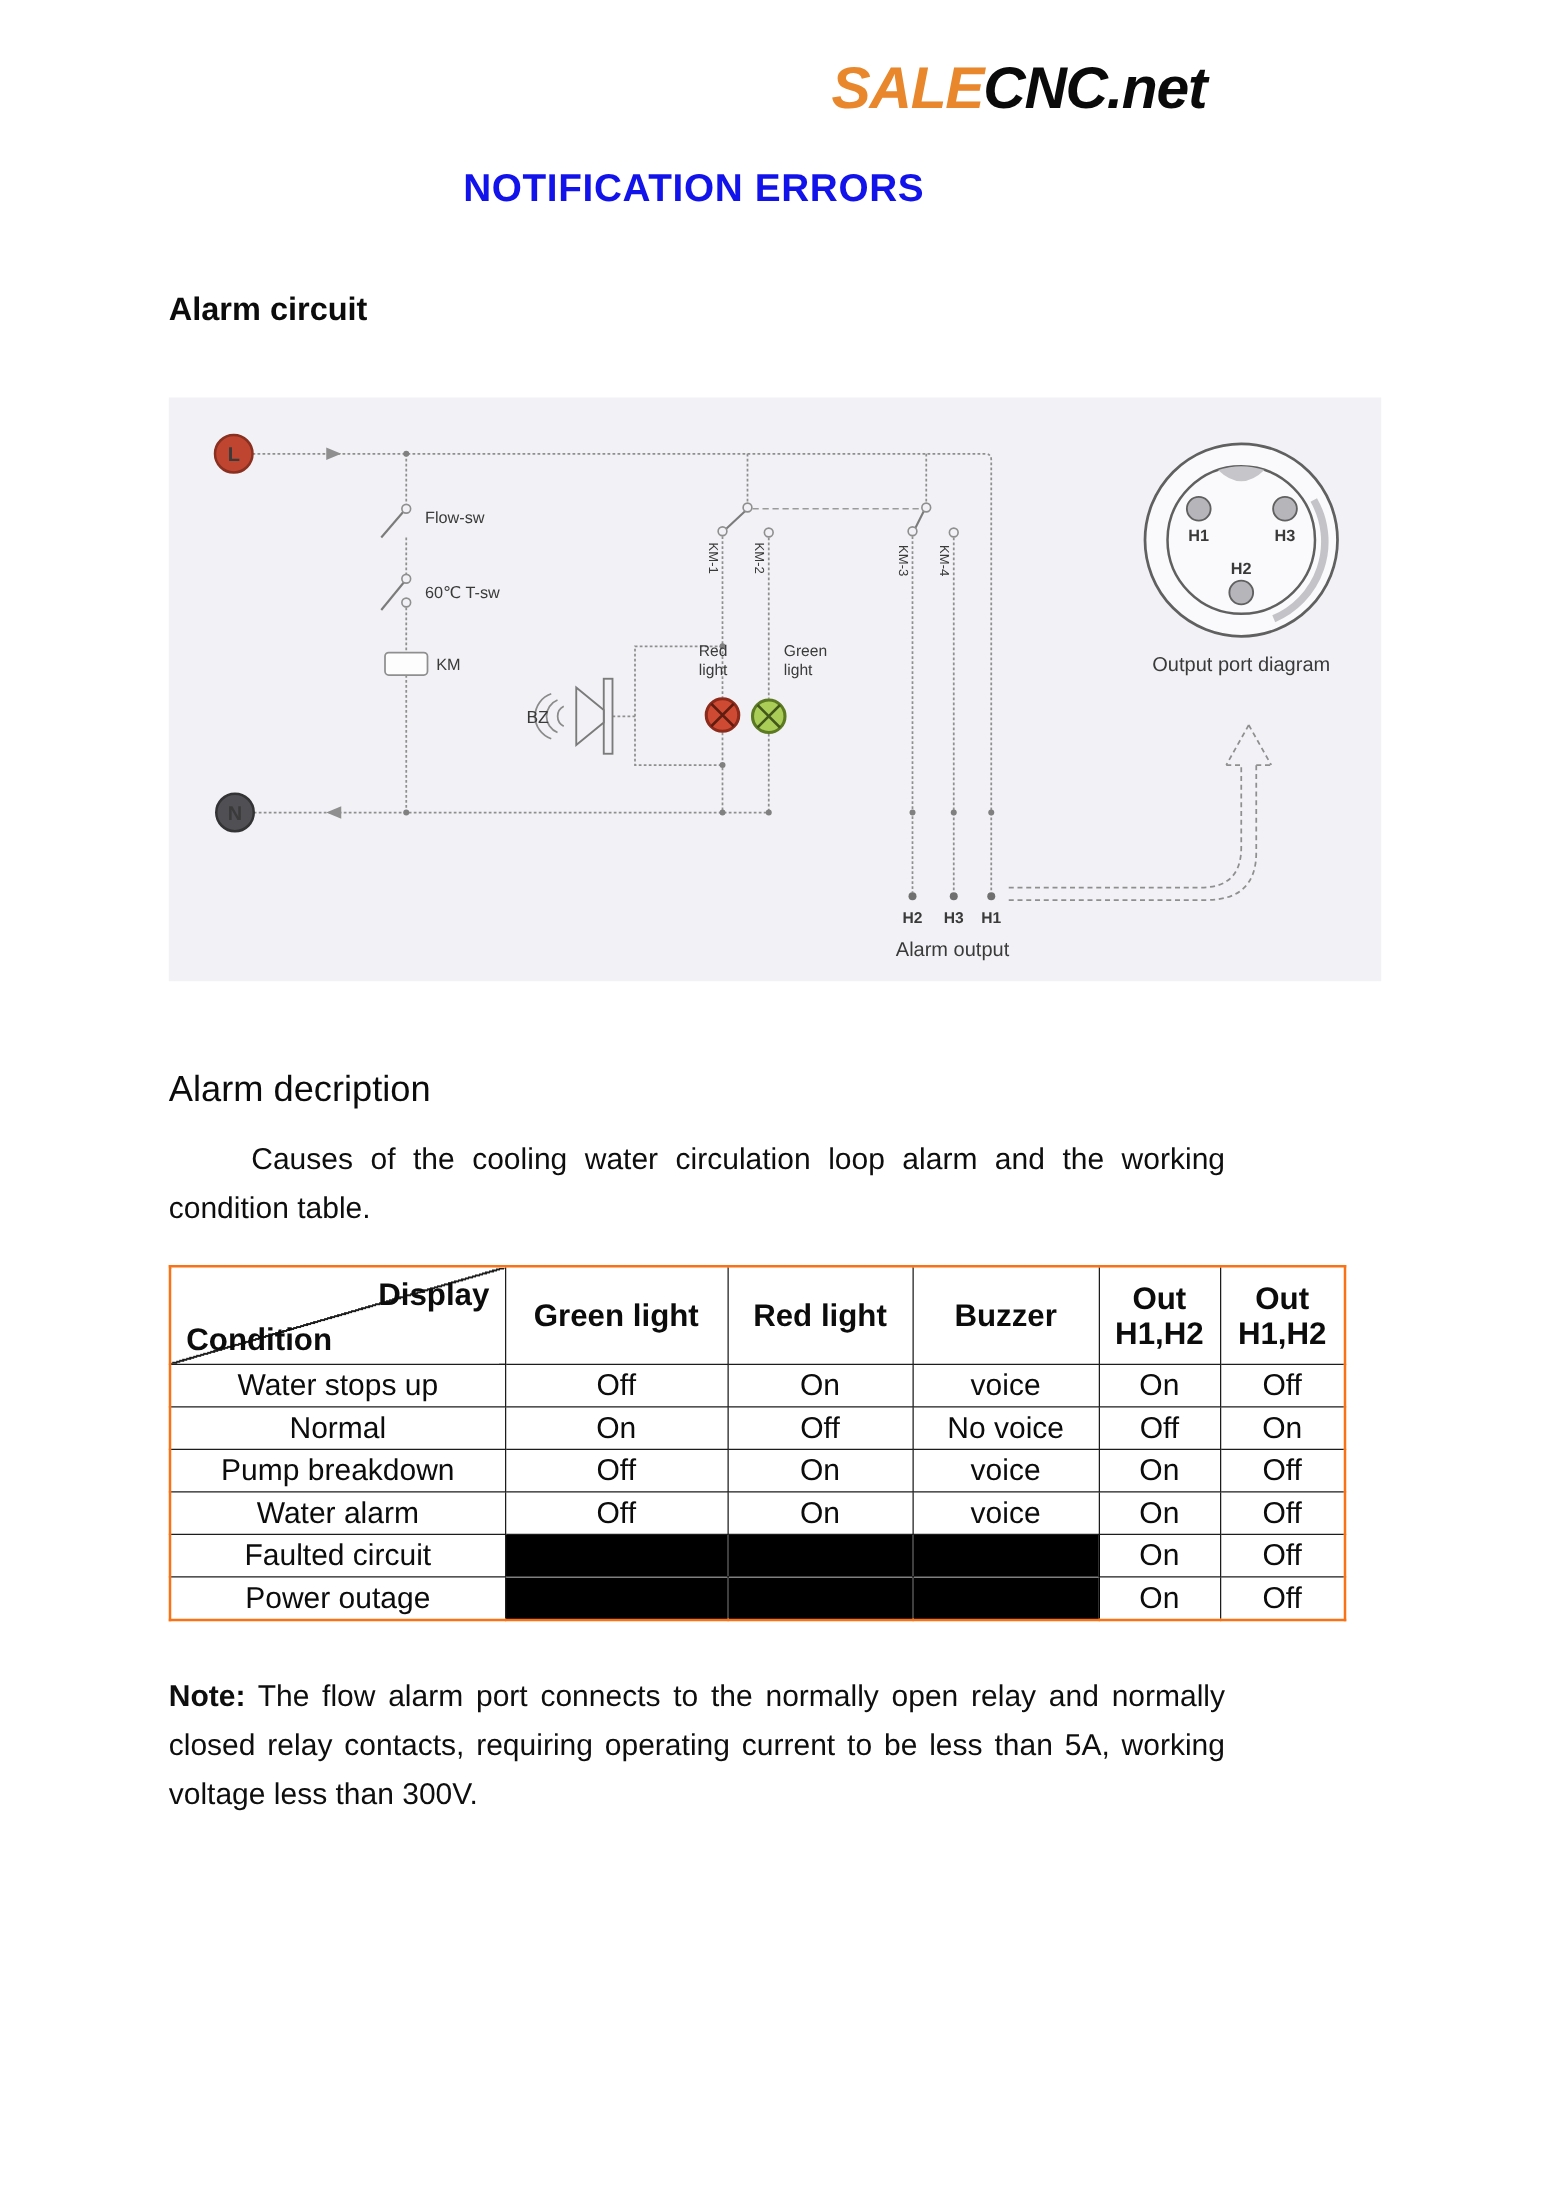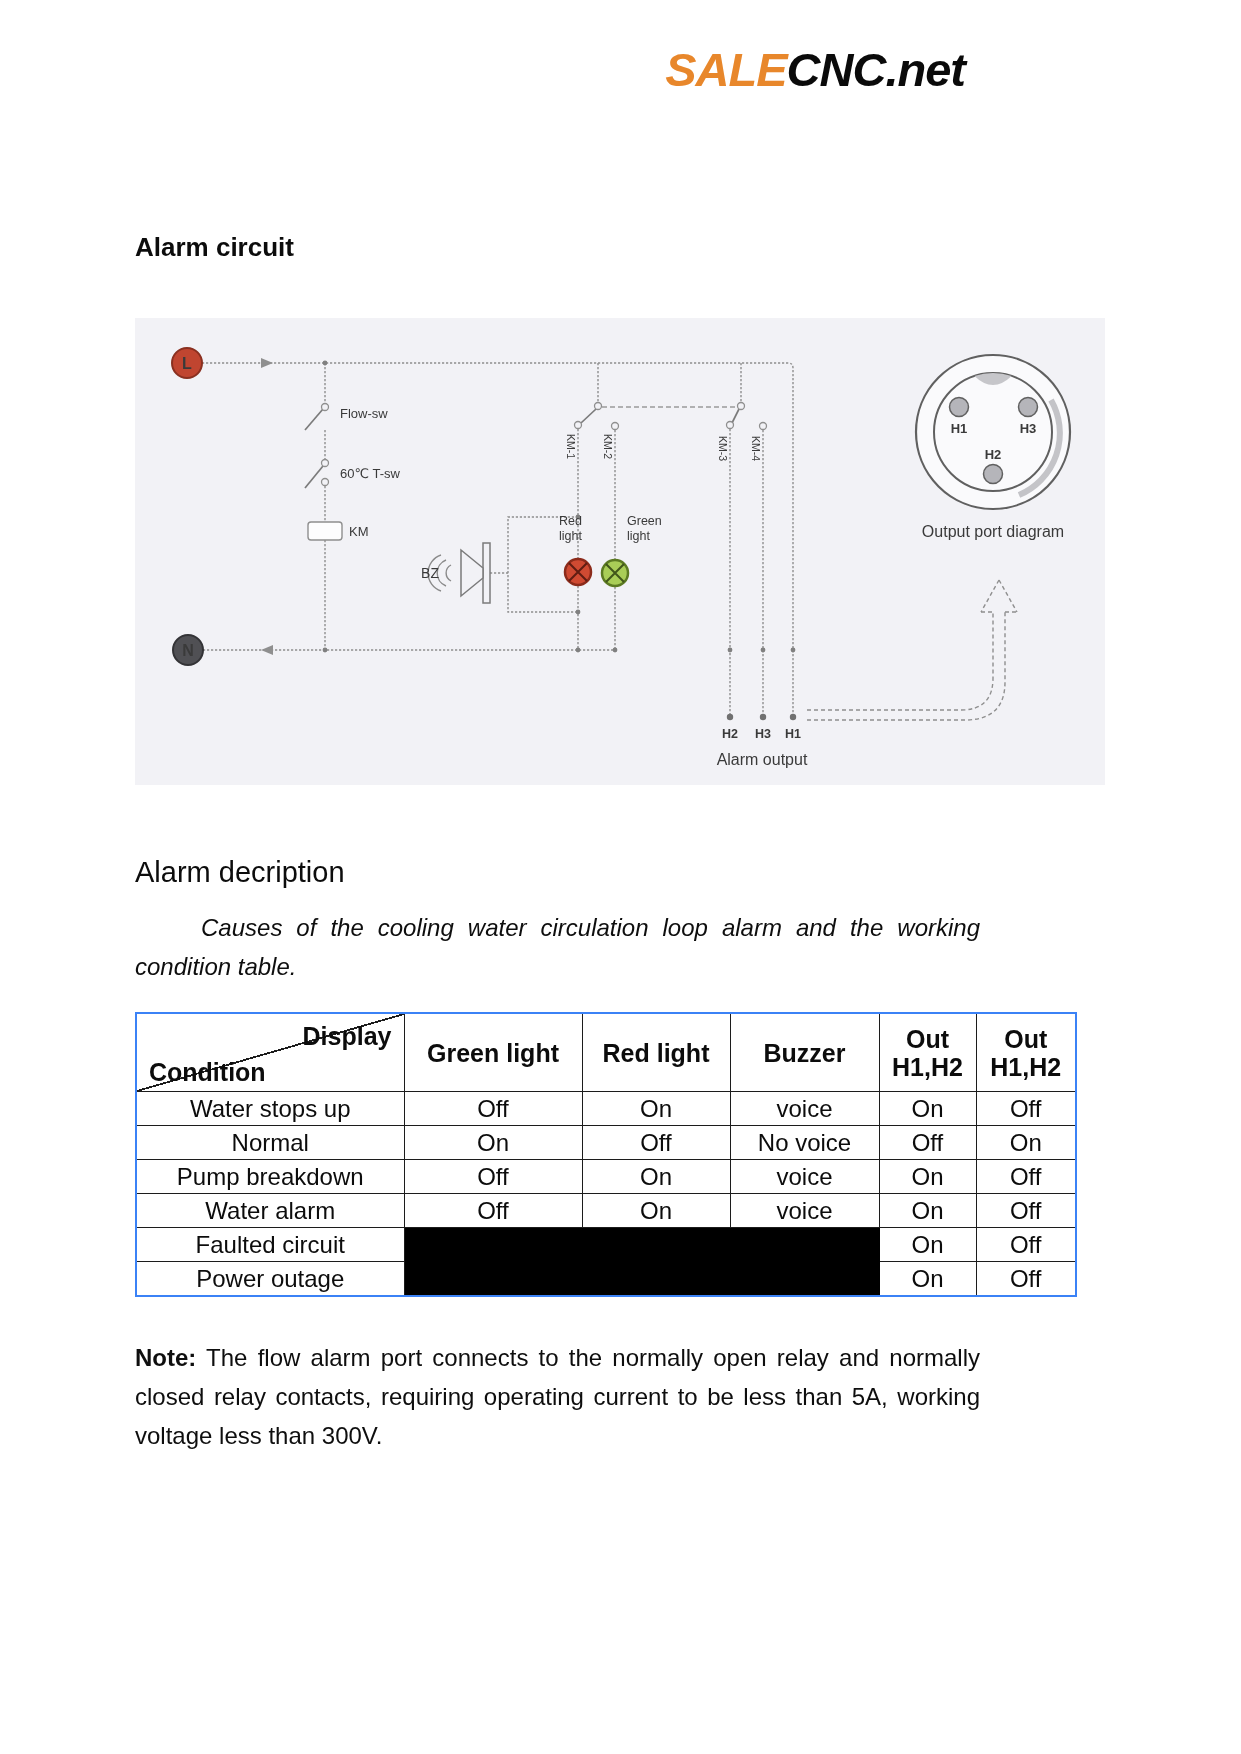--- a/index.html
+++ b/index.html
@@ -17,27 +17,27 @@
              font-size:31px;font-weight:700;color:#1212ea;letter-spacing:0.5px;}
   
   .h-circuit{position:absolute;top:232px;left:135px;font-size:26px;font-weight:700;color:#0c0c0c;text-align:center;}
   .h-descr{position:absolute;top:856px;left:135px;font-size:29px;font-weight:400;color:#0c0c0c;}
   
   .diagram{position:absolute;top:318px;left:135px;width:970px;height:467px;background:#f2f2f6;}
   .diagram svg{display:block;}
   .diagram text{font-family:"Liberation Sans","DejaVu Sans",sans-serif;fill:#3a3a3a;}
   
   .para{position:absolute;top:908px;left:135px;width:845px;font-size:24px;line-height:39px;
-        text-align:justify;text-indent:66px;color:#0e0e0e;font-style:italic;}
+        text-align:justify;text-indent:66px;color:#0e0e0e;}
   
   .cond-table{position:absolute;top:1012px;left:135px;border-collapse:collapse;table-layout:fixed;
               width:940px;font-size:24px;color:#0c0c0c;}
   .cond-table td,.cond-table th{border:1.4px solid #1c1c1c;text-align:center;vertical-align:middle;
               padding:0;overflow:hidden;white-space:nowrap;}
-  .cond-table{border:2px solid #3b82f6;}
+  .cond-table{border:2px solid #f97316;}
   .cond-table th{font-weight:700;font-size:25px;}
   .cond-table .hrow th{height:77px;}
   .cond-table .drow td{height:33px;line-height:33px;}
   .corner{position:relative;
     background-image:linear-gradient(to bottom right,transparent calc(50% - 0.9px),
       #1c1c1c calc(50% - 0.9px),#1c1c1c calc(50% + 0.9px),transparent calc(50% + 0.9px));}
   .corner .disp{position:absolute;top:8px;right:12px;}
   .corner .cond{position:absolute;bottom:4px;left:12px;}
   .hl2{line-height:28px;}
   td.bk{background:#000;border-color:#000;}
@@ -48,20 +48,21 @@
 </style>
 </head>
 <body>
 
 <div class="page">
 
   <div class="logo">
     <span class="sale">SALE</span><span class="cnc">CNC.net</span>
   </div>
 
+  <div class="doc-title">NOTIFICATION ERRORS</div>
 
   <div class="h-circuit">Alarm circuit</div>
 
   <div class="diagram">
     <svg width="970" height="467" viewBox="0 0 970 467">
 
       <g stroke="#8f8f8f" stroke-width="1.4" fill="none" stroke-dasharray="2.2 1.8">
         <path d="M 67 45 H 653 Q 658 45 658 50 V 396"></path>
         <path d="M 190 45 V 85"></path>
         <path d="M 190 112 V 142"></path>

